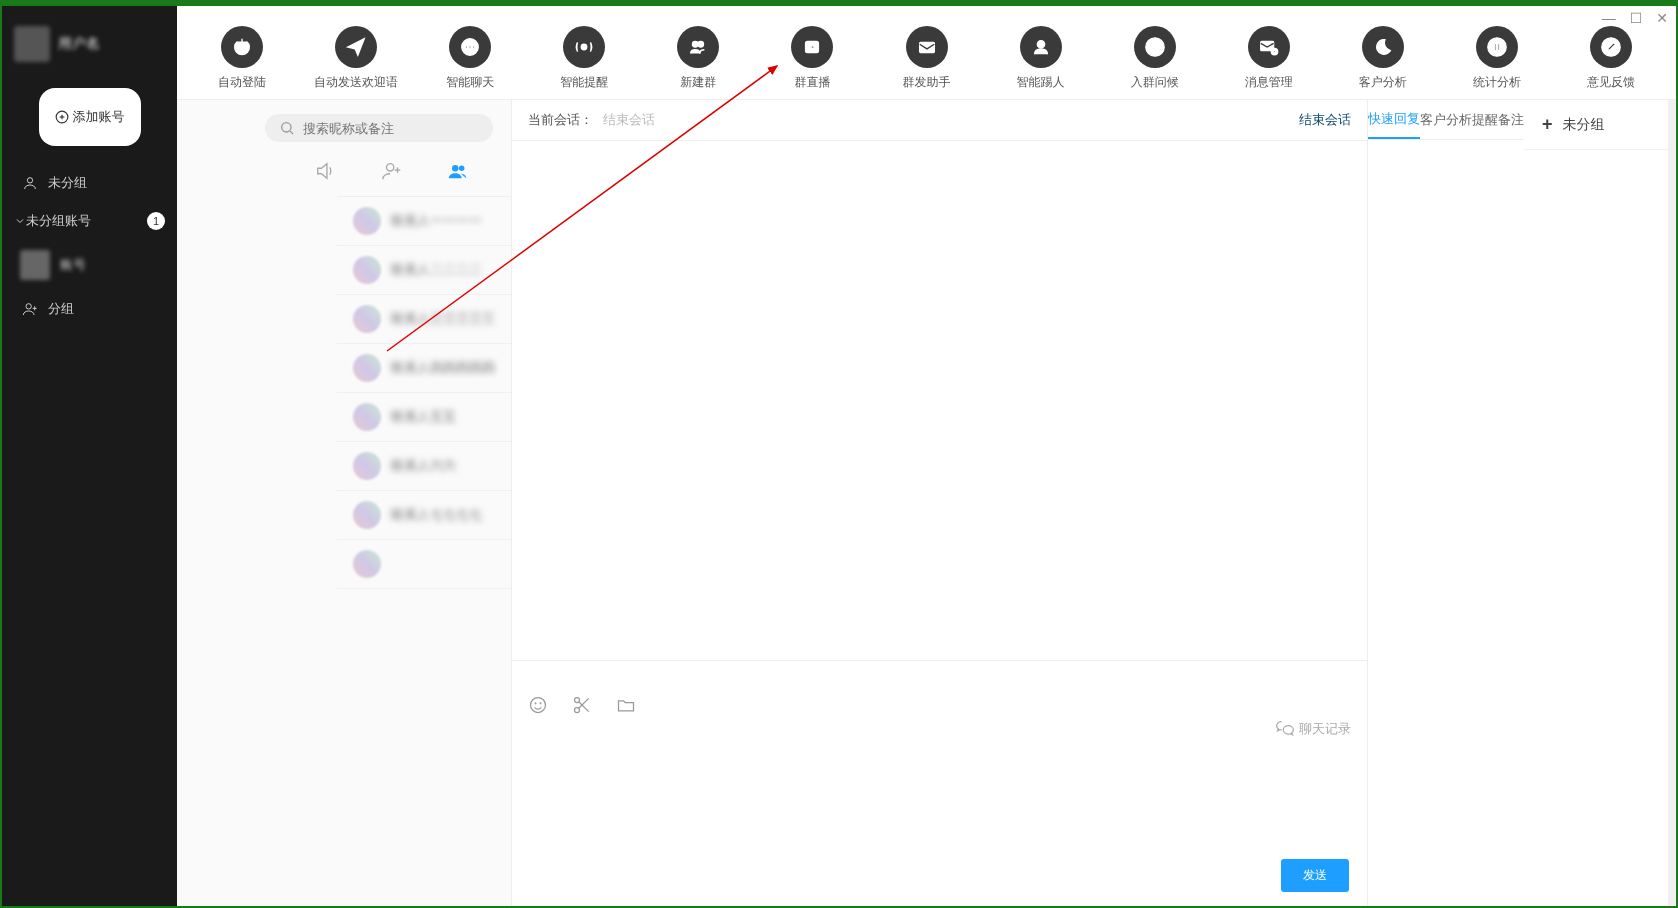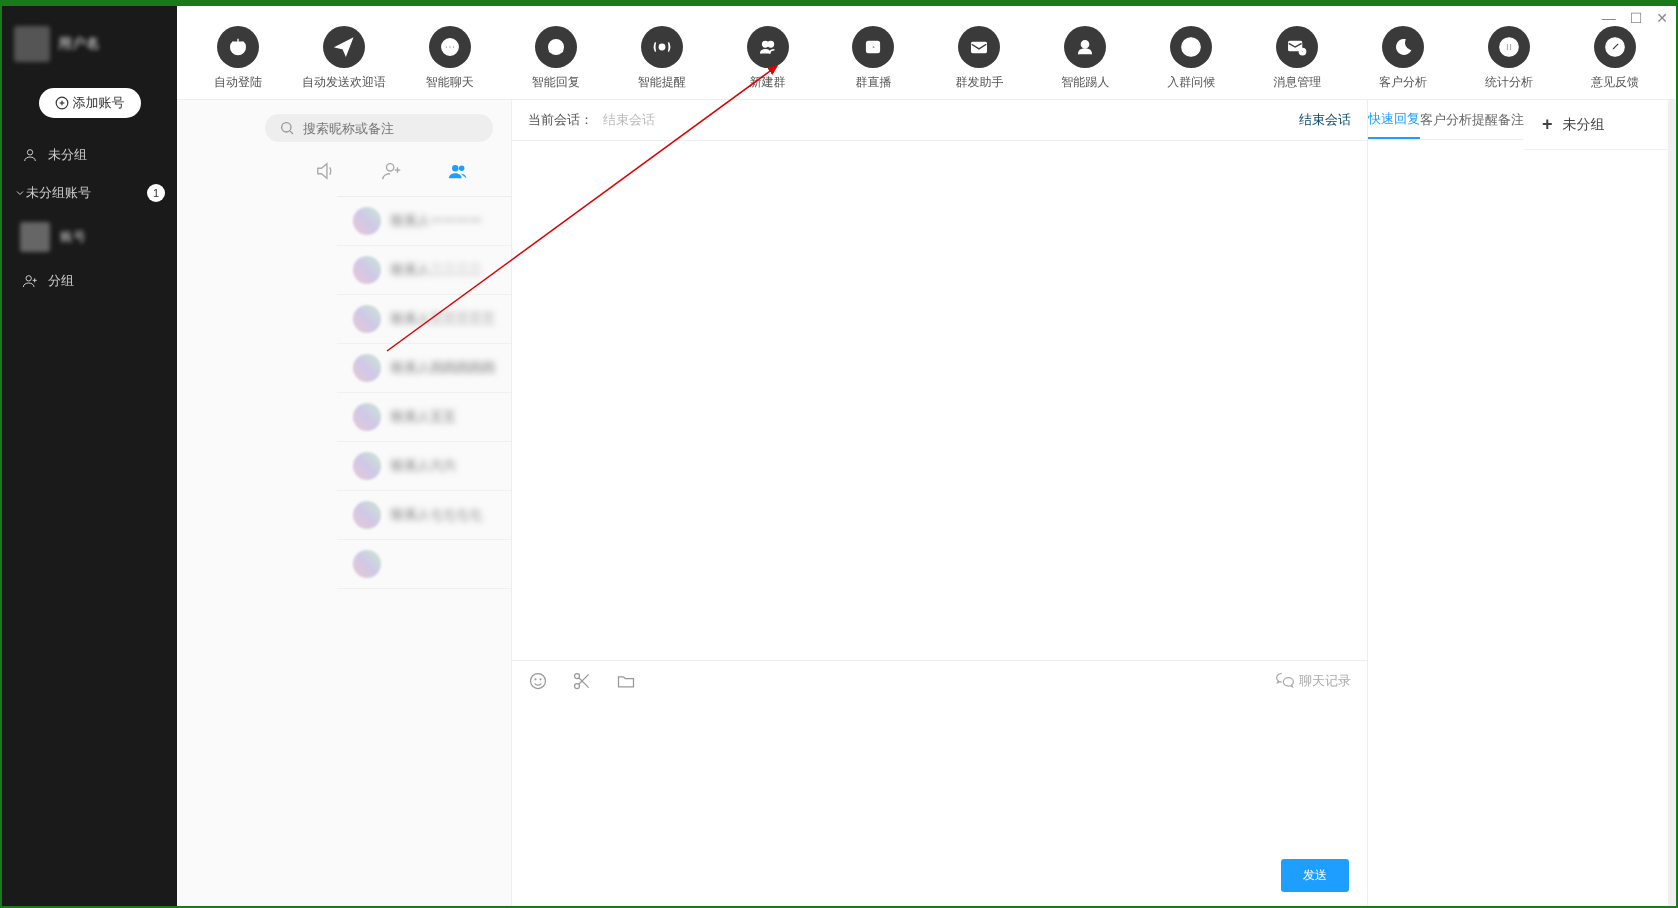--- a/index.html
+++ b/index.html
@@ -8,21 +8,21 @@
 
 .top-strip { height: 6px; background: #1a7a1a; display: flex; align-items: center; overflow: hidden; font-size: 8px; color: #ddd; padding: 0 10px; }
 
 .main-area { flex: 1; display: flex; min-height: 0; border: 2px solid #1a7a1a; border-top: none; position: relative; }
 
 .left-sidebar { width: 175px; background: #1a1a1a; color: #ccc; display: flex; flex-direction: column; align-items: center; padding-top: 12px; }
 .profile-box { display: flex; align-items: center; gap: 8px; padding: 8px 12px; width: 100%; }
 .profile-avatar { width: 36px; height: 36px; background: #555; border-radius: 3px; filter: blur(2px); }
 .profile-name { color: #eee; font-size: 14px; filter: blur(2px); }
 
-.add-account-btn { background: #fff; color: #333; border: none; border-radius: 16px; padding: 6px 16px; font-size: 13px; display: flex; align-items: center; gap: 4px; margin: 18px 0; cursor: pointer; }
+.add-account-btn { background: #fff; color: #333; border: none; border-radius: 16px; padding: 20px 16px; font-size: 13px; display: flex; align-items: center; gap: 4px; margin: 18px 0; cursor: pointer; }
 .add-account-btn svg { width: 14px; height: 14px; }
 
 .sidebar-item { width: 100%; padding: 10px 20px; display: flex; align-items: center; gap: 10px; font-size: 13px; color: #ccc; cursor: pointer; }
 .sidebar-item svg { width: 16px; height: 16px; flex-shrink: 0; }
 .sidebar-collapse { display: flex; align-items: center; width: 100%; padding: 10px 12px; font-size: 13px; color: #ccc; }
 .sidebar-badge { margin-left: auto; background: #fff; color: #333; border-radius: 10px; min-width: 18px; height: 18px; display: flex; align-items: center; justify-content: center; font-size: 11px; }
 
 .account-row { width: 100%; padding: 10px 18px; display: flex; align-items: center; gap: 10px; font-size: 13px; color: #ccc; cursor: pointer; }
 .account-avatar { width: 30px; height: 30px; background: #666; border-radius: 3px; filter: blur(2px); }
 .account-name { filter: blur(2px); }
@@ -59,21 +59,21 @@
 .chat-panel { flex: 1; display: flex; flex-direction: column; border-right: 1px solid #eee; min-width: 0; position: relative; }
 .chat-header { display: flex; align-items: center; padding: 8px 16px; font-size: 13px; height: 40px; }
 .chat-header-label { color: #555; }
 .chat-header-value { color: #bbb; margin-left: 10px; }
 .end-chat { margin-left: auto; color: #0c4a6e; cursor: pointer; font-size: 13px; }
 .chat-msgs { flex: 1; background: #fff; border-top: 1px solid #eee; border-bottom: 1px solid #eee; position: relative; }
 .chat-input-area { height: 245px; display: flex; flex-direction: column; }
 .chat-tools { display: flex; align-items: center; gap: 24px; padding: 10px 16px; color: #999; }
 .chat-tools svg { width: 20px; height: 20px; cursor: pointer; }
 .chat-tools .spacer { flex: 1; }
-.chat-log-link { display: flex; align-items: center; gap: 4px; font-size: 13px; color: #aaa; cursor: pointer; }
+.chat-log-link { display: flex; align-items: center; gap: 4px; font-size: 13px; color: #aaa; cursor: pointer; margin-top: 48px; }
 .chat-textarea { flex: 1; }
 .chat-send { align-self: flex-end; margin: 0 18px 14px 0; background: #1e9fff; color: #fff; border: none; border-radius: 3px; padding: 8px 22px; font-size: 12px; cursor: pointer; }
 
 .arrow-anno { position: absolute; pointer-events: none; }
 
 .detail-panel { width: 300px; display: flex; flex-direction: row; }
 .detail-tabs { display: flex; border-bottom: 1px solid #eee; height: 40px; }
 .detail-tab { flex: 1; display: flex; align-items: center; justify-content: center; font-size: 13px; color: #666; cursor: pointer; }
 .detail-tab.active { color: #1e9fff; border-bottom: 2px solid #1e9fff; }
 .detail-body { flex: 1; padding: 0; }
@@ -168,31 +168,20 @@
               <circle cx="8" cy="12" r="1.3" fill="#3a3a3a"></circle>
               <circle cx="12" cy="12" r="1.3" fill="#3a3a3a"></circle>
               <circle cx="16" cy="12" r="1.3" fill="#3a3a3a"></circle>
             </svg>
           </div>
           <div class="tool-label">智能聊天</div>
         </div>
         <div class="tool-btn">
           <div class="tool-icon">
             <svg viewBox="0 0 24 24" stroke="#fff" stroke-width="1.5" fill="none">
-              <circle cx="12" cy="12" r="8"></circle>
-              <path d="M5 14v3h3"></path>
-              <path d="M19 14v3h-3"></path>
-              <circle cx="12" cy="8" r="2" fill="#fff"></circle>
-            </svg>
-          </div>
-          <div class="tool-label">智能回复</div>
-        </div>
-        <div class="tool-btn">
-          <div class="tool-icon">
-            <svg viewBox="0 0 24 24" stroke="#fff" stroke-width="1.5" fill="none">
               <circle cx="12" cy="12" r="3" fill="#fff"></circle>
               <path d="M5 7a10 10 0 0 0 0 10"></path>
               <path d="M19 7a10 10 0 0 1 0 10"></path>
             </svg>
           </div>
           <div class="tool-label">智能提醒</div>
         </div>
         <div class="tool-btn">
           <div class="tool-icon">
             <svg viewBox="0 0 24 24" stroke="#fff" stroke-width="1.5" fill="none">

